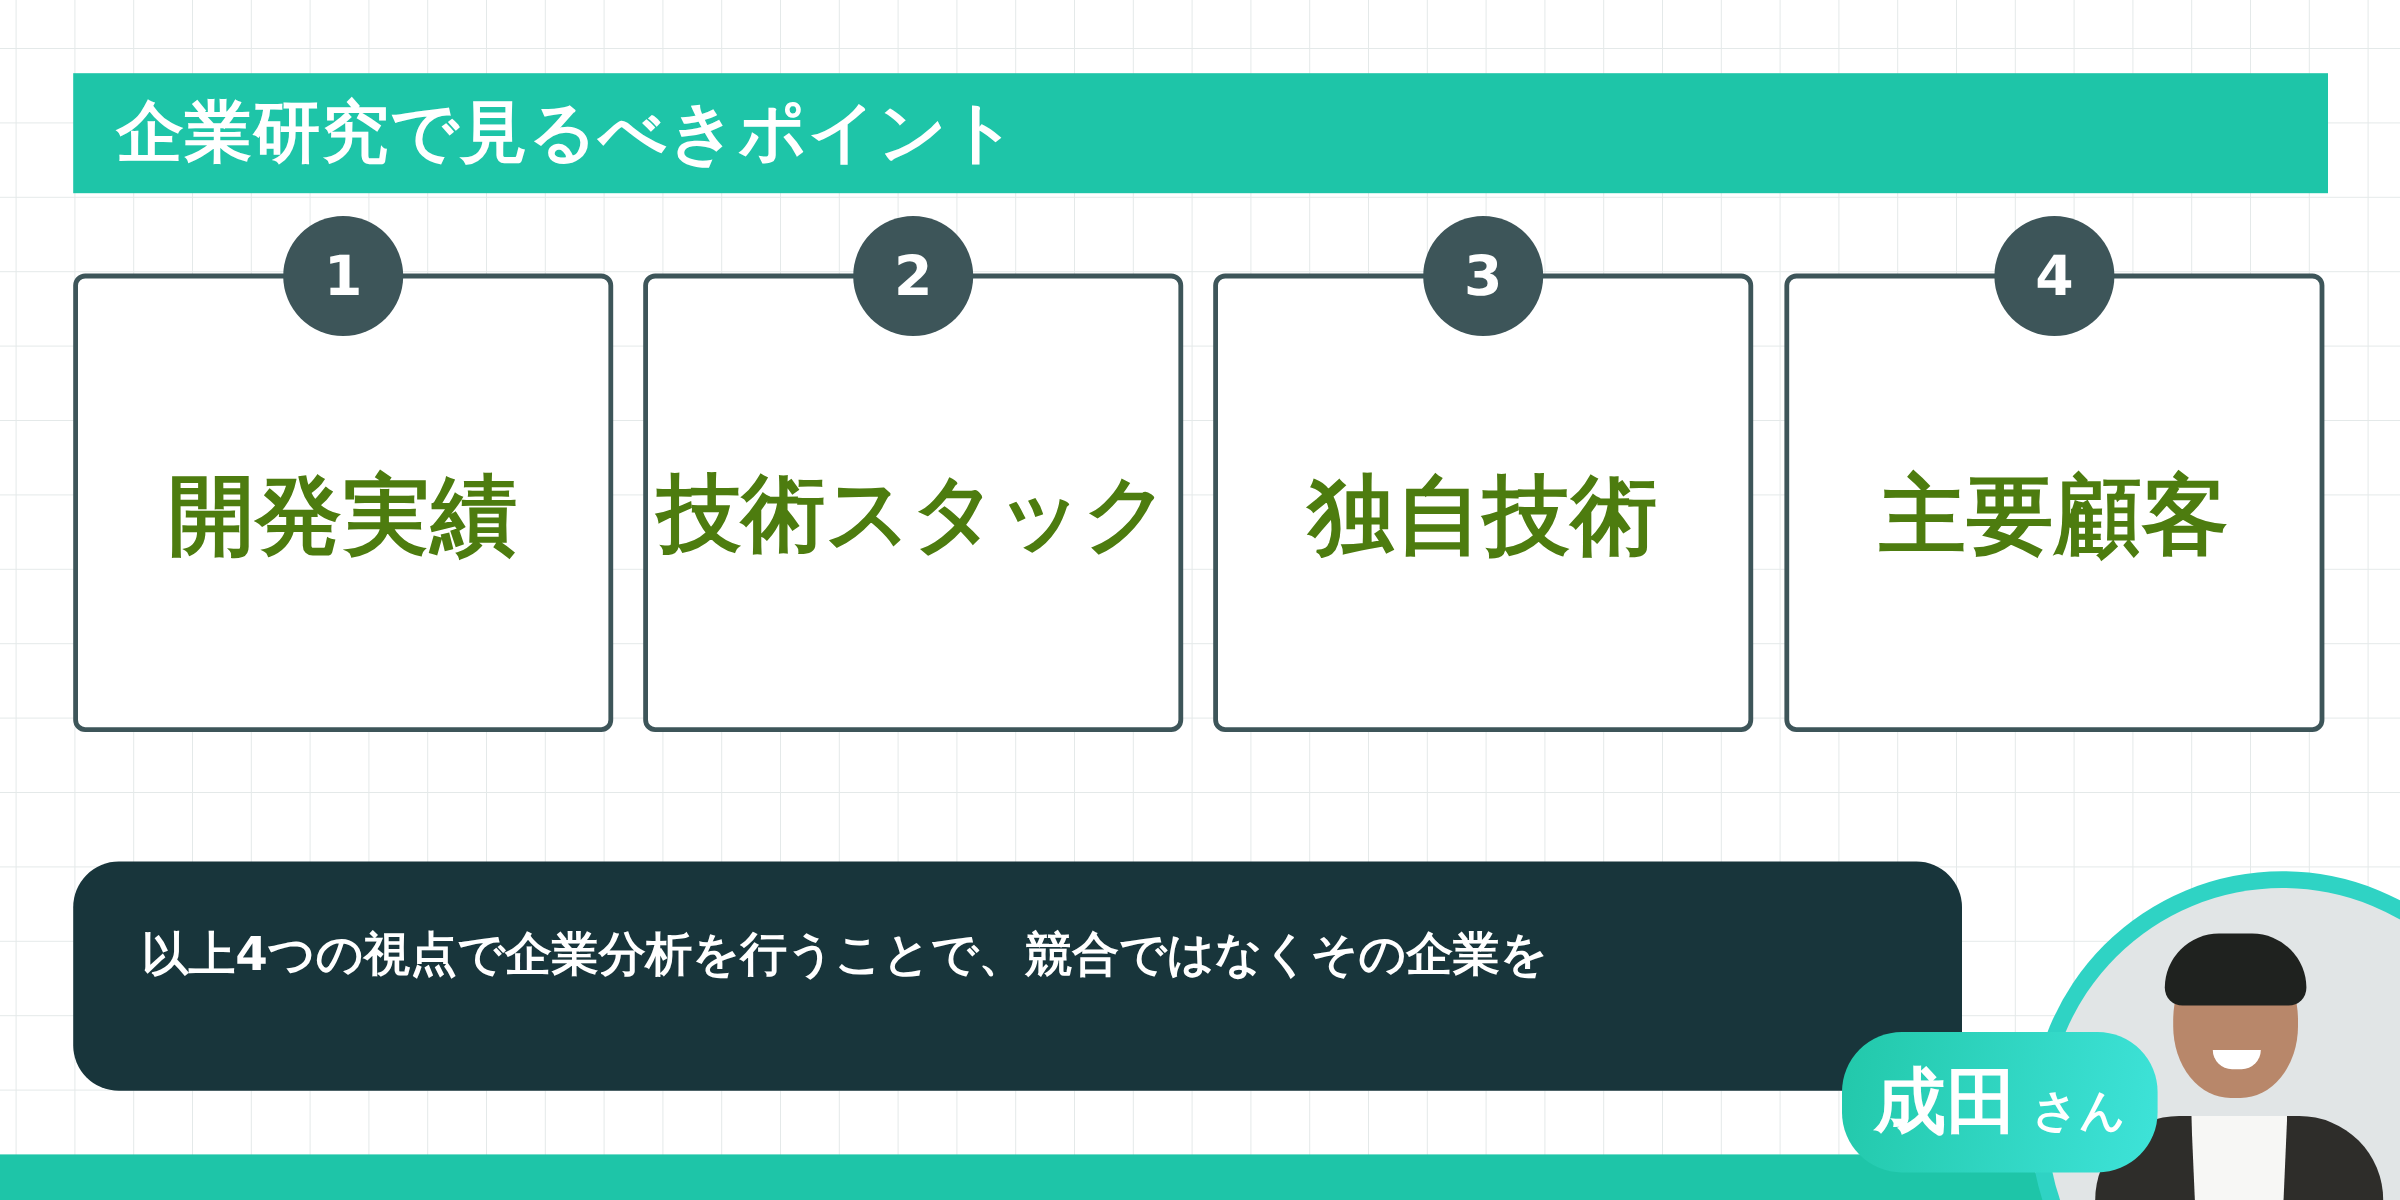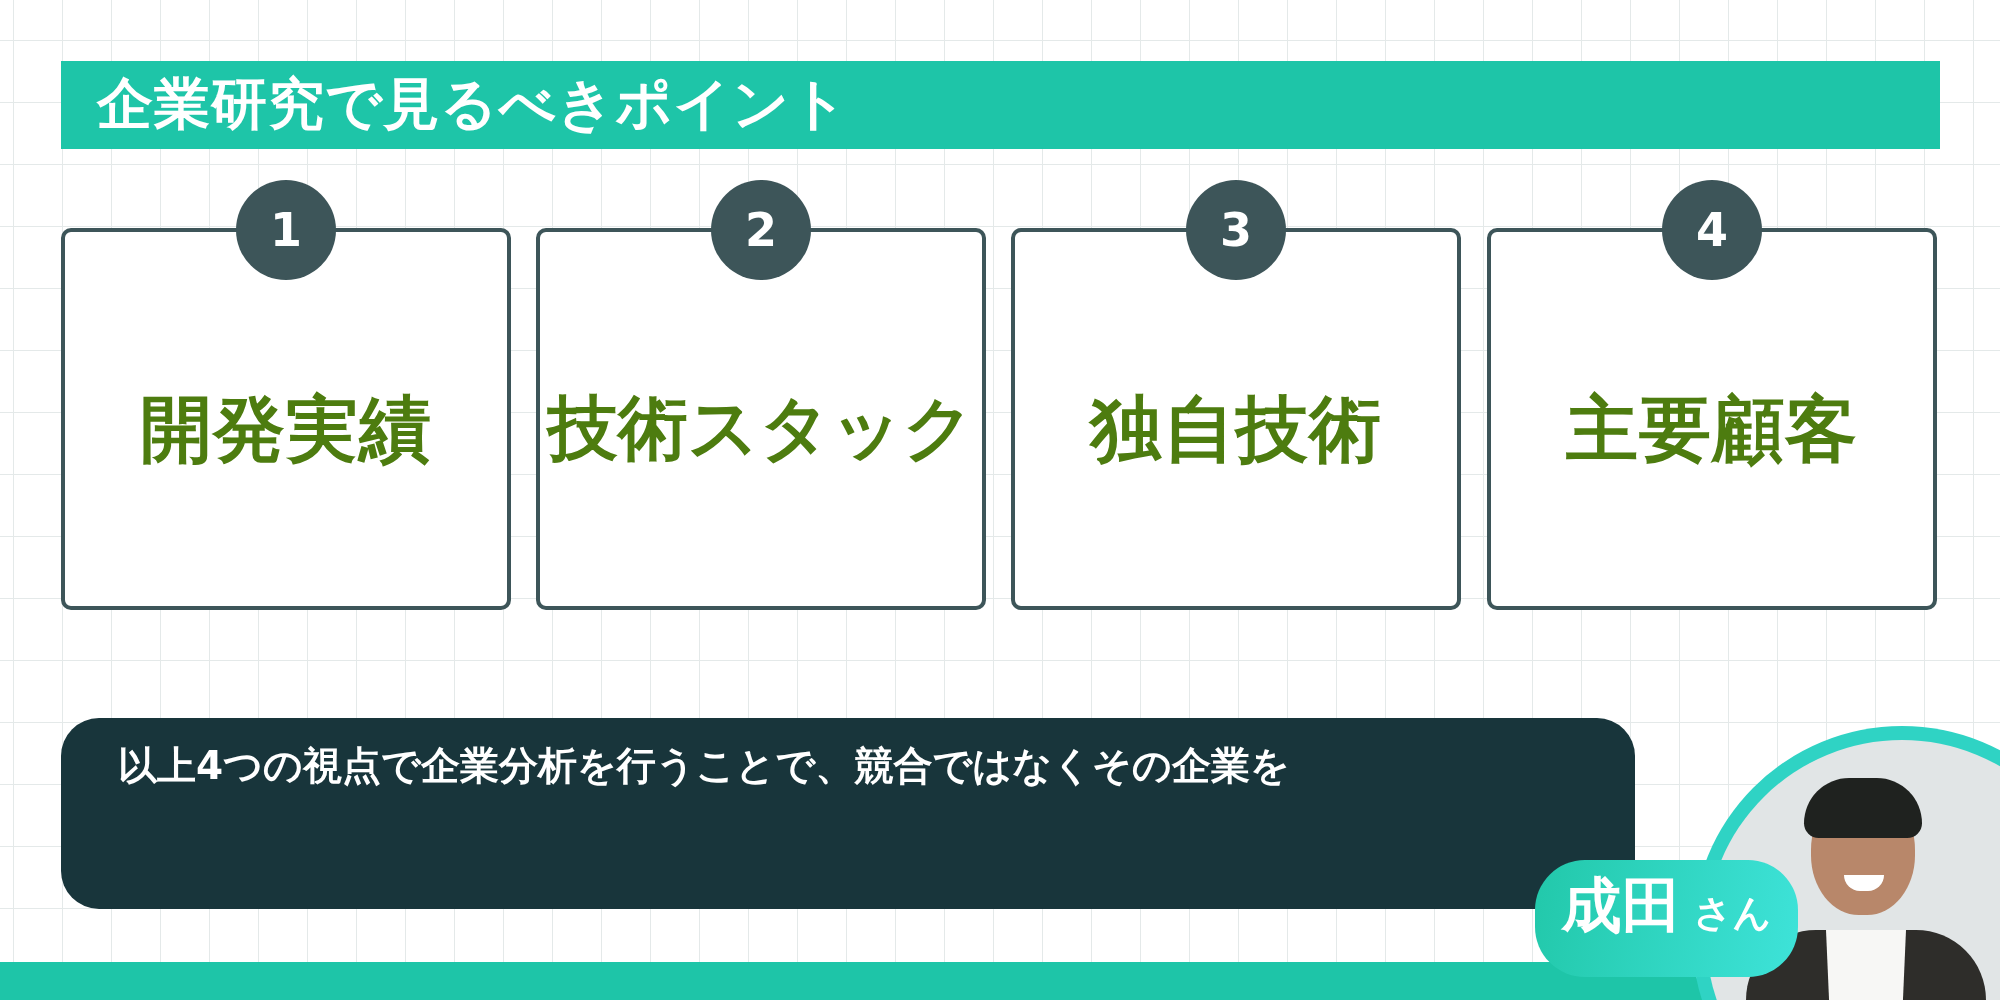--- a/index.html
+++ b/index.html
@@ -8,21 +8,21 @@
       position: relative;
       background-color: #ffffff;
       background-image:
         linear-gradient(to right, #e4e9e9 1px, transparent 1px),
         linear-gradient(to bottom, #e4e9e9 1px, transparent 1px);
       background-size: 49px 62px;
       background-position: 13px 40px;
       font-family: "DejaVu Sans", "Liberation Sans", sans-serif;
     }
     .title-bar {
-      position: absolute; left: 61px; top: 61px; width: 1879px; height: 88px;
+      position: absolute; left: 61px; top: 61px; width: 1879px; height: 100px;
       background: #1ec5a8;
       display: flex; align-items: center;
       padding-left: 36px;
     }
     .title-text {
       color: #ffffff; font-size: 56px; font-weight: bold; letter-spacing: 1px;
     }
     .card {
       position: absolute; top: 228px; width: 450px; height: 382px;
       background: #ffffff;
@@ -40,21 +40,21 @@
       position: absolute; left: 0; right: 0; top: 150px;
       text-align: center;
       color: #4d7c0f; font-size: 72px; font-weight: bold; white-space: nowrap;
       letter-spacing: 1px;
     }
     .card-label.wide { font-size: 70px; letter-spacing: 0; }
     .summary-box {
       position: absolute; left: 61px; top: 718px; width: 1574px; height: 191px;
       background: #18353b;
       border-radius: 38px;
-      padding: 16px 0 0 57px;
+      padding: 46px 0 0 57px;
     }
     .summary-line {
       color: #ffffff; font-size: 39px; font-weight: bold; line-height: 64px; white-space: nowrap;
     }
     .footer-bar {
       position: absolute; left: 0; top: 962px; width: 2000px; height: 38px;
       background: #1ec5a8;
     }
     .avatar-ring {
       position: absolute; left: 1692px; top: 726px; width: 420px; height: 420px;
@@ -88,21 +88,21 @@
     .person-shirt {
       position: absolute; left: 120px; top: 190px; width: 80px; height: 220px;
       background: #f7f7f5;
       clip-path: polygon(0 0, 100% 0, 88% 100%, 12% 100%);
     }
     .name-tag {
       position: absolute; left: 1535px; top: 860px; width: 263px; height: 117px;
       border-radius: 50px;
       background: linear-gradient(100deg, #22c8aa 0%, #3ee3d9 100%);
       display: flex; align-items: baseline; justify-content: center;
-      padding-top: 6px;
+      padding-top: 18px;
     }
     .name-main { color: #ffffff; font-size: 60px; font-weight: bold; }
     .name-suffix { color: #ffffff; font-size: 38px; font-weight: bold; margin-left: 12px; }
     .footer-cutout {
       position: absolute; left: 1690px; top: 962px; width: 40px; height: 38px;
       background: #ffffff;
       clip-path: polygon(0 0, 60% 0, 100% 100%, 40% 100%);
     }
   </style>
 </head>

